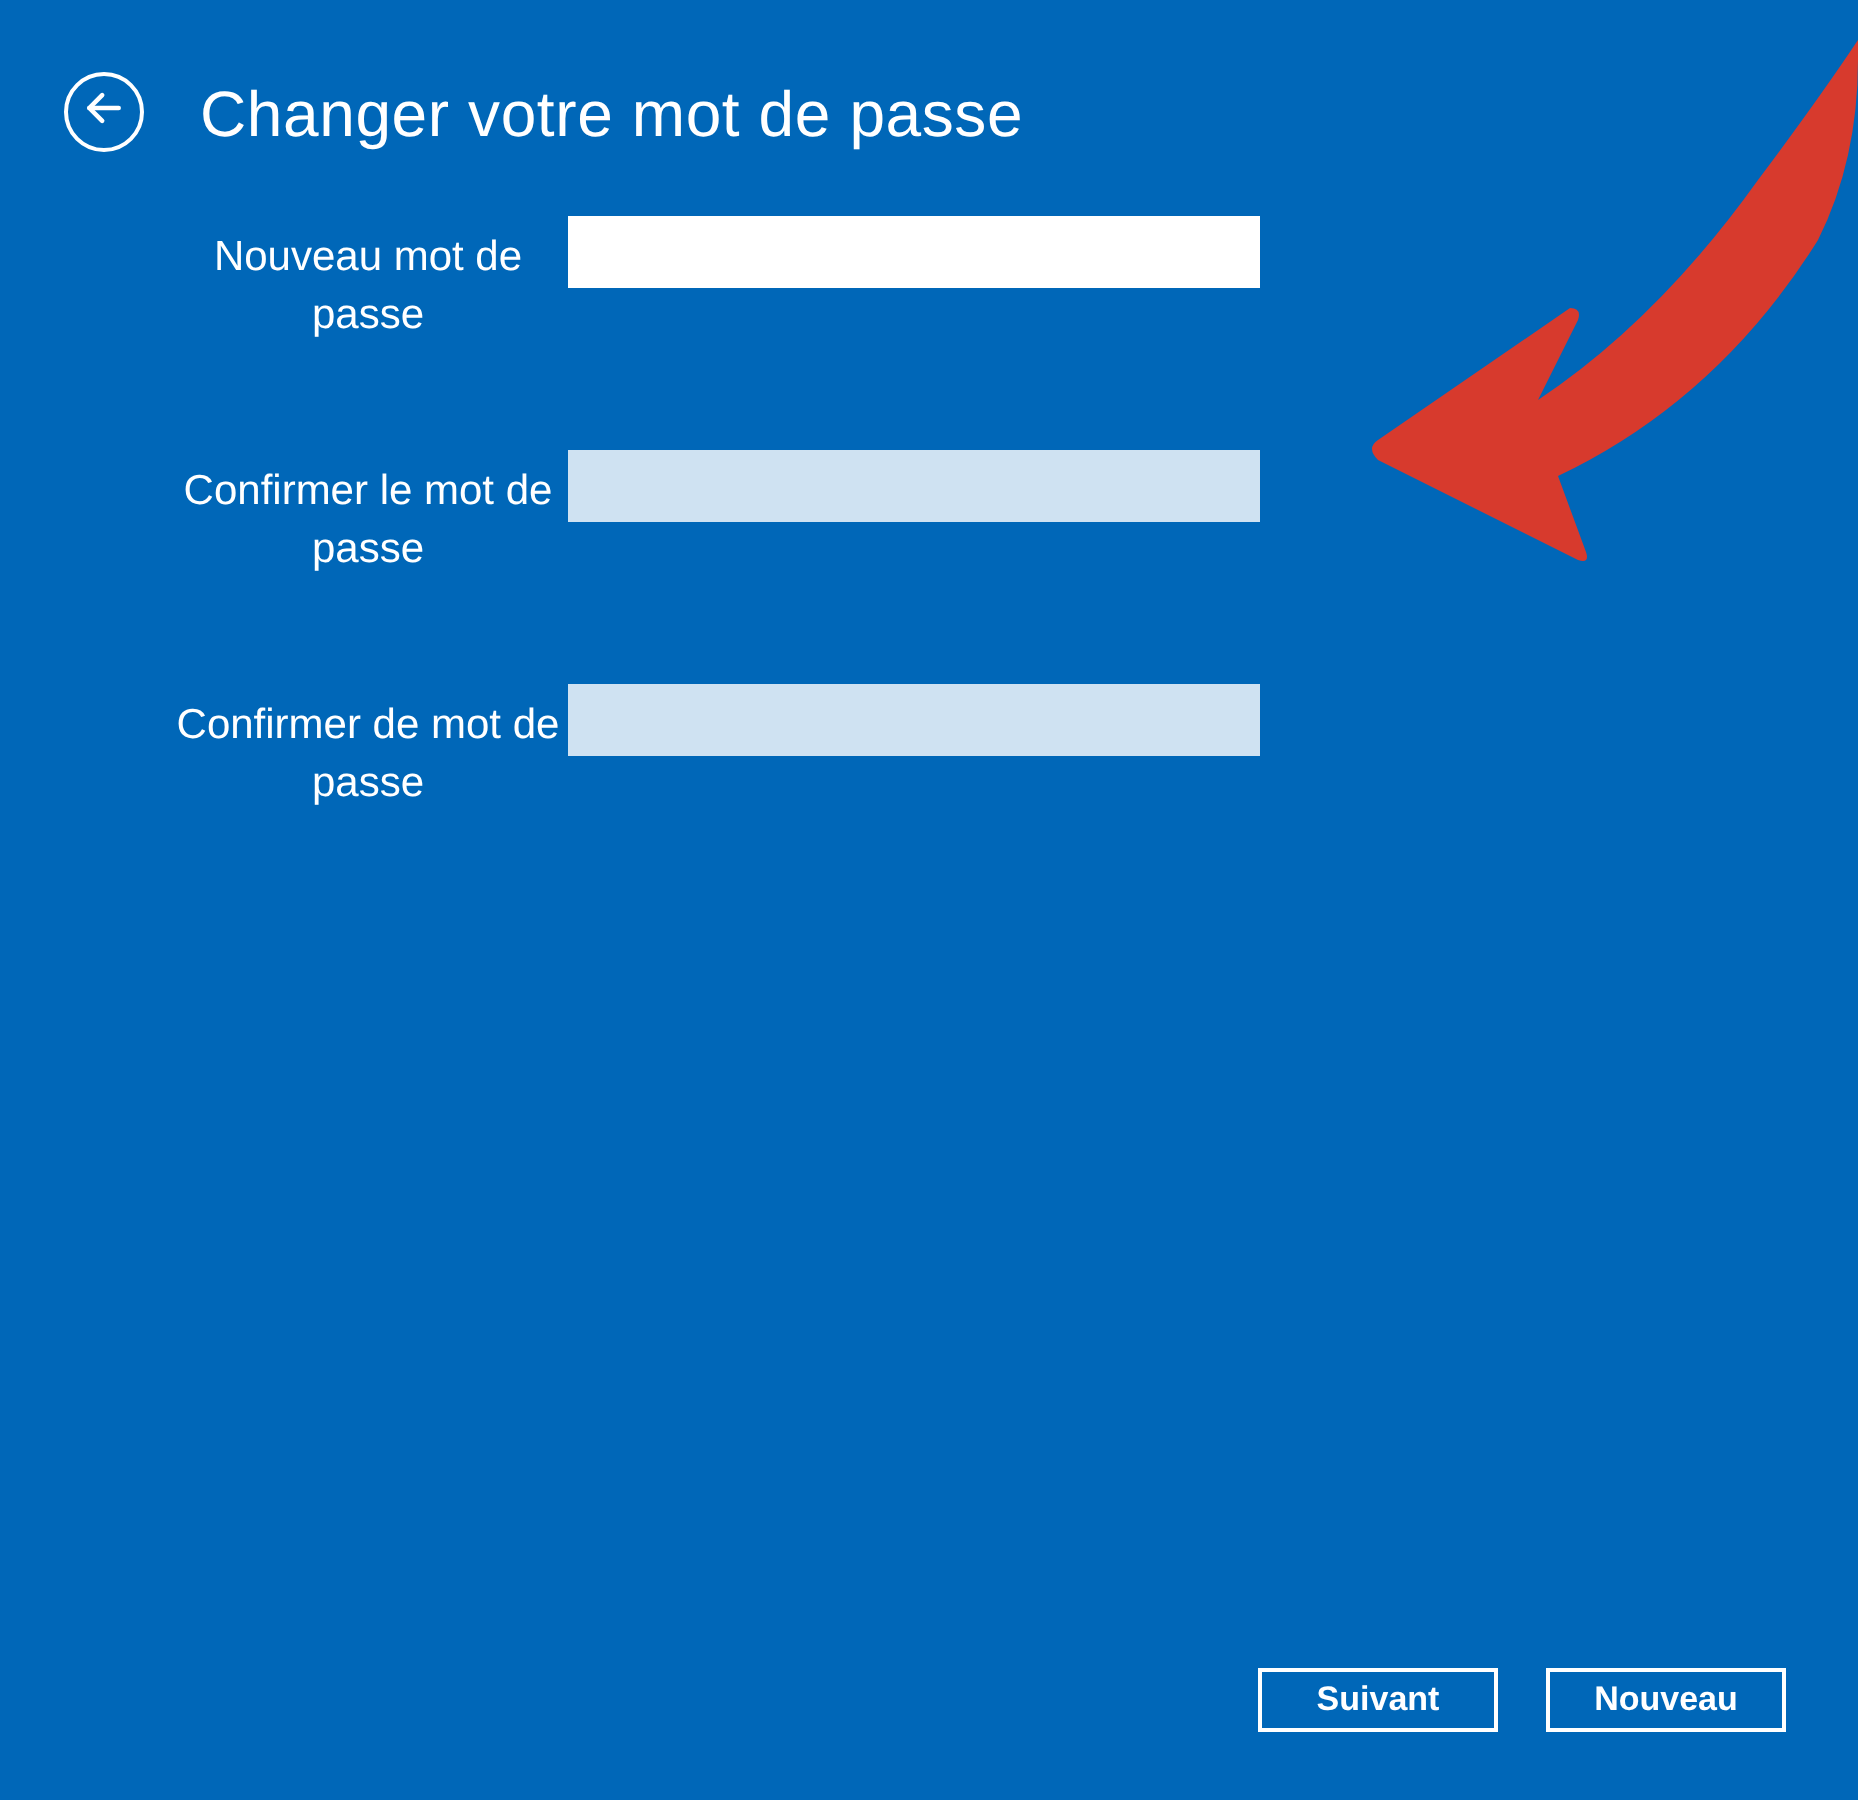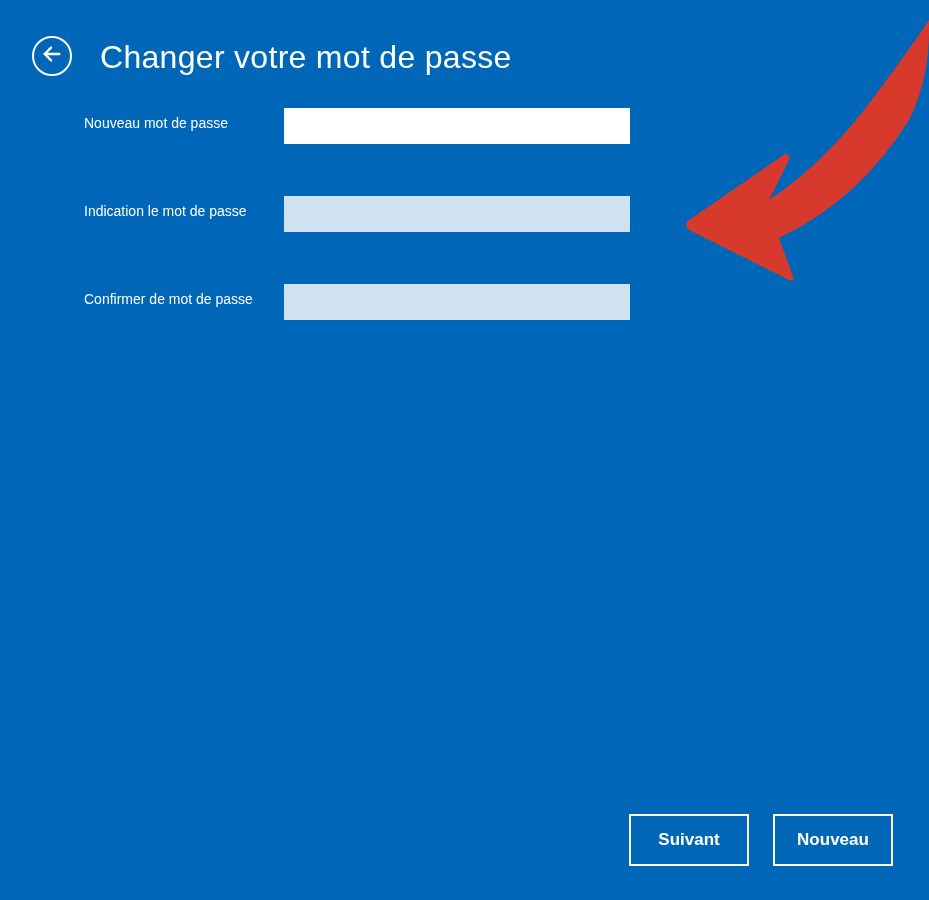--- a/index.html
+++ b/index.html
@@ -46,24 +46,25 @@
     .form-area {
       padding: 32px 0 0 84px;
     }
     .form-row {
       display: flex;
       align-items: flex-start;
       margin-bottom: 52px;
     }
     .form-label {
       width: 200px;
-      font-size: 14px;
+      font-size: 21px;
       font-weight: 400;
       padding-top: 6px;
       line-height: 1.4;
+      text-align: center;
     }
     .form-input {
       width: 346px;
       height: 36px;
       border: none;
       background: #cfe2f2;
       font-size: 16px;
       padding: 0 8px;
       outline: none;
       color: #333;
@@ -73,21 +74,21 @@
     }
     .footer {
       position: absolute;
       bottom: 34px;
       right: 36px;
       display: flex;
       gap: 24px;
     }
     .btn {
       min-width: 120px;
-      height: 52px;
+      height: 32px;
       border: 2px solid #ffffff;
       background: transparent;
       color: #ffffff;
       font-size: 17px;
       font-weight: 600;
       cursor: pointer;
       font-family: inherit;
       padding: 0 20px;
     }
     .arrow-annotation {
@@ -113,21 +114,21 @@
   </div>
   <h1 class="title">Changer votre mot de passe</h1>
 </div>
 
 <div class="form-area">
   <div class="form-row">
     <label class="form-label">Nouveau mot de passe</label>
     <input type="password" class="form-input active" value="" style="">
   </div>
   <div class="form-row">
-    <label class="form-label">Indication le mot de passe</label>
+    <label class="form-label">Confirmer le mot de passe</label>
     <input type="password" class="form-input" value="" style="">
   </div>
   <div class="form-row">
     <label class="form-label">Confirmer de mot de passe</label>
     <input type="text" class="form-input" value="" style="">
   </div>
 </div>
 
 <div class="footer">
   <button class="btn">Suivant</button>

